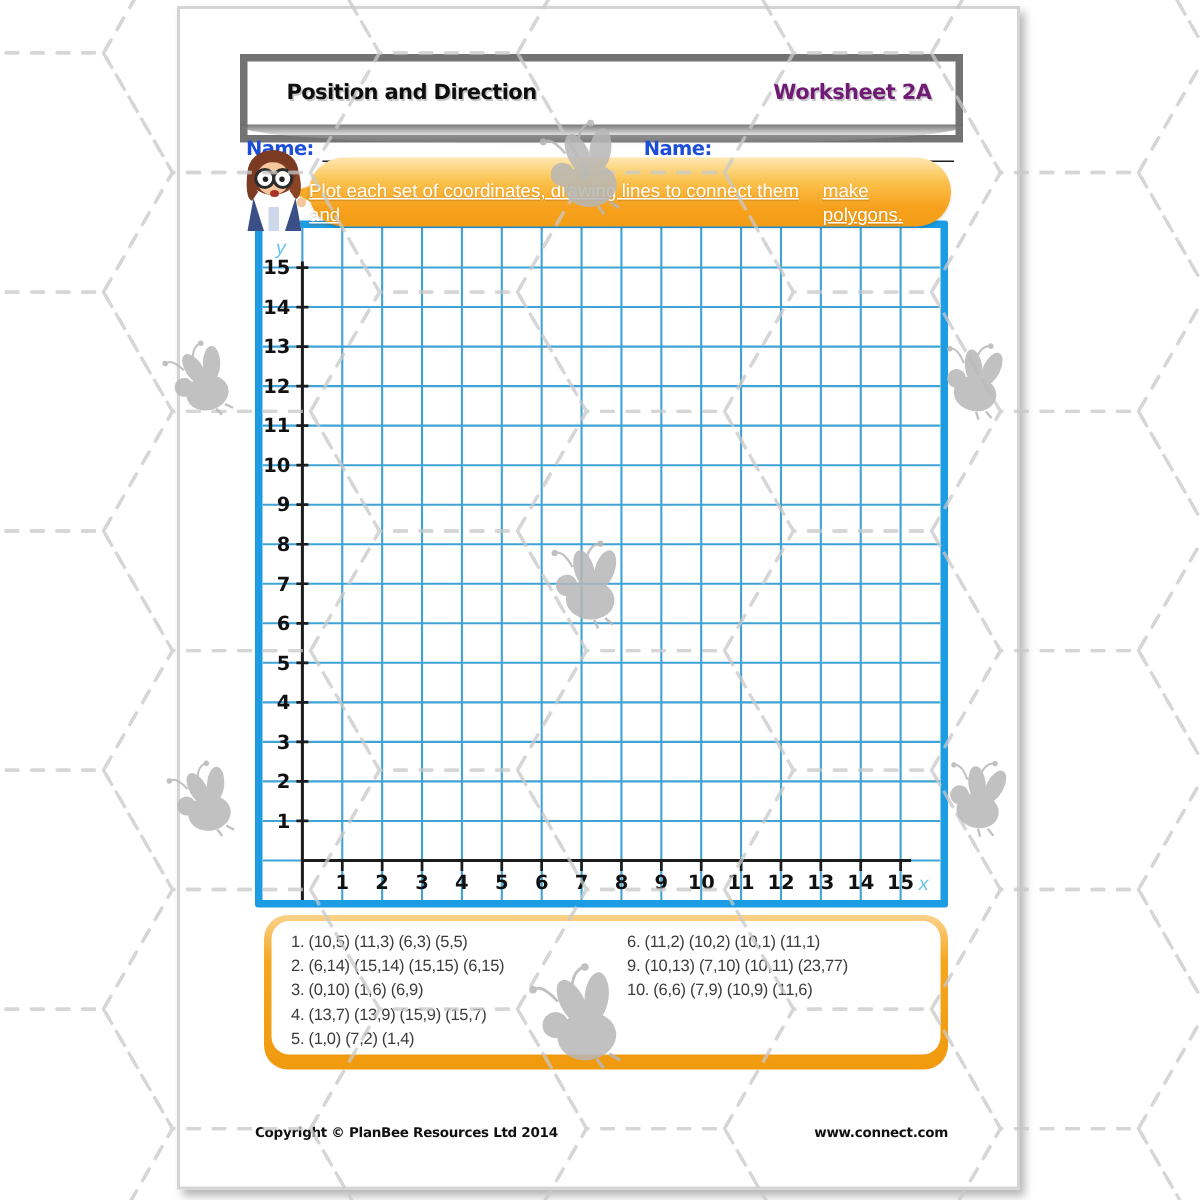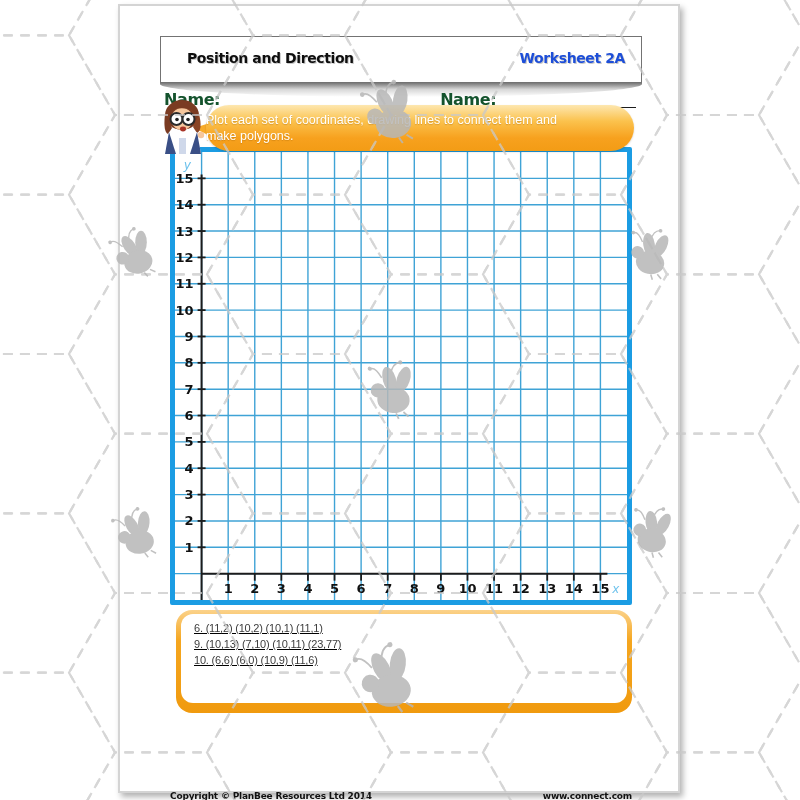--- a/index.html
+++ b/index.html
@@ -11,98 +11,98 @@
     --bubble-top:#fde7b0; --bubble-bottom:#f39c15; --box-top:#fbd28a; --box-bottom:#f09a0e;
     --bee-gray:#b7b7b7; --hex-gray:#c9c9c9;
   }
   .page {
     position:absolute; left:118px; top:4px; width:562px; height:789px;
     background:#ffffff; border:2px solid #d4d4d4;
     box-shadow:3px 4px 6px rgba(0,0,0,0.30);
   }
   
   .title-band {
-    position:absolute; left:40px; top:30px; width:482px; height:47px;
-    background:#ffffff; border:1px solid #737373;
+    position:absolute; left:40px; top:30px; width:482px; height:59px;
+    background:#ffffff; border:5px solid #737373;
   }
   .title-left {
     position:absolute; left:26px; top:13px; font-family:"DejaVu Sans", sans-serif;
     font-weight:bold; font-size:14px; letter-spacing:-0.4px; color:#0e0e0e;
     text-shadow:1px 1px 0 #c9c9c9;
   }
   .title-right {
     position:absolute; right:16px; top:13px; font-family:"DejaVu Sans", sans-serif;
-    font-weight:bold; font-size:14px; letter-spacing:-0.4px; color:#1d4ed8;
+    font-weight:bold; font-size:14px; letter-spacing:-0.4px; color:#701a75;
     text-shadow:1px 1px 0 #c9c9c9;
   }
   .curl-shadow {
     position:absolute; left:40px; top:77px; width:482px; height:14px;
     background:linear-gradient(180deg, rgba(105,105,105,0.9) 0%, rgba(175,175,175,0.5) 45%, rgba(255,255,255,0) 100%);
     border-radius:0 0 100% 100% / 0 0 26px 26px;
   }
   
   .name-row {
     position:absolute; left:44px; top:84px; width:472px; height:18px;
     display:flex; align-items:flex-end;
   }
   .field-label {
-    font-family:"DejaVu Sans", sans-serif; font-weight:bold; font-size:16px;
-    letter-spacing:-0.4px; color:#14532d; margin-right:6px; line-height:16px;
+    font-family:"DejaVu Sans", sans-serif; font-weight:bold; font-size:13px;
+    letter-spacing:-0.4px; color:#1d4ed8; margin-right:6px; line-height:16px;
   }
   .write-line { border-bottom:1.6px solid #1c1c1c; height:15px; }
   .name-line { width:204px; margin-right:10px; }
   .date-line { flex:1; }
   
   .mascot { position:absolute; left:37px; top:92px; width:52px; height:58px; z-index:6; }
   .bubble {
     position:absolute; left:86px; top:99px; width:428px; height:46px;
     border-radius:23px; z-index:5;
     background:linear-gradient(180deg, var(--bubble-top) 0%, #fbc24d 35%, #f7a11e 72%, var(--bubble-bottom) 100%);
     box-shadow:0 1px 2px rgba(0,0,0,0.18);
   }
   .bubble-tail {
     position:absolute; left:74px; top:115px; width:0; height:0; z-index:4;
     border-top:7px solid transparent; border-bottom:11px solid transparent;
     border-right:22px solid #f8ab2a;
   }
   .bubble-text {
-    position:absolute; inset:0; display:flex; flex-direction:column;
-    align-items:flex-start; justify-content:center; color:#ffffff;
-    font-size:12.5px; line-height:16px; text-shadow:0 1px 1px rgba(150,90,0,0.35);
+    position:absolute; inset:0; display:flex; 
+    align-items:flex-end; justify-content:center; color:#ffffff;
+    font-size:12.5px; line-height:16px; text-shadow:0 1px 1px rgba(150,90,0,0.35);text-decoration:underline;
   }
   
   .grid-frame {
     position:absolute; left:50px; top:141px; width:462px; height:458px;
     border:5px solid var(--grid-border); background:#ffffff; border-radius:2px;
   }
   
   .coords-outer {
     position:absolute; left:56px; top:604px; width:456px; height:103px;
     border-radius:16px; padding:4px 5px 10px 5px;
     background:linear-gradient(180deg, var(--box-top) 0%, #f5a61f 30%, var(--box-bottom) 100%);
   }
   .coords-inner {
     width:100%; height:100%; background:#ffffff; border-radius:12px;
     padding:6px 8px 4px 13px; display:flex;
   }
   .prob-col { display:flex; flex-direction:column; }
   .prob-col-left { width:224px; }
-  .prob-col-right { flex:1;text-decoration:underline; }
+  .prob-col-right { flex:1; }
   .prob-line {
     font-size:11px; letter-spacing:-0.2px; color:#3c3c3c; line-height:16.2px;
     white-space:nowrap;
   }
   
   .footer-row {
     position:absolute; left:50px; top:745px; width:462px; display:flex;
     justify-content:space-between; align-items:center;
   }
   .footer-text {
     font-family:"DejaVu Sans", sans-serif; font-weight:bold; font-size:9px;
-    letter-spacing:-0.2px; color:#111;margin-top:40px;
+    letter-spacing:-0.2px; color:#111;
   }
   
   #hex-overlay { position:absolute; left:0; top:0; z-index:30; pointer-events:none; opacity:0.75; }
   .bee { position:absolute; z-index:40; pointer-events:none; opacity:0.85; }
   .hidden-defs { position:absolute; width:0; height:0; overflow:hidden; }
 </style>
 </head>
 <body style="--grid-border: #1b9ce3; --grid-line: #3fa3d6; --axis-black: #1c1c1c; --axis-blue: #6ec2ec; --bubble-top: #fde7b0; --bubble-bottom: #f39c15; --box-top: #fbd28a; --box-bottom: #f09a0e; --hex-gray: #c9c9c9;">
 
 <svg class="hidden-defs" aria-hidden="true">
@@ -259,24 +259,31 @@
         <text x="398.8235294117647" y="440.6470588235294" text-anchor="middle" fill="#111" font-size="13" font-weight="bold" font-family="DejaVu Sans, sans-serif">14</text>
         <line x1="425.4117647058824" y1="421.6470588235294" x2="425.4117647058824" y2="428.6470588235294" stroke="#1c1c1c" stroke-width="1.8"></line>
         <text x="425.4117647058824" y="440.6470588235294" text-anchor="middle" fill="#111" font-size="13" font-weight="bold" font-family="DejaVu Sans, sans-serif">15</text>
         <text x="9" y="17" fill="#6ec2ec" font-size="13" font-style="italic" font-family="Liberation Sans, sans-serif">y</text>
         <text x="444" y="441" text-anchor="end" fill="#6ec2ec" font-size="13" font-style="italic" font-family="Liberation Sans, sans-serif">x</text>
       </svg>
   </div>
 
   <div class="coords-outer">
     <div class="coords-inner">
+      <div class="prob-col prob-col-left" id="prob-left">
+          <div class="prob-line">1. (10,5) (11,3) (6,3) (5,5)</div>
+          <div class="prob-line">2. (6,14) (15,14) (15,15) (6,15)</div>
+          <div class="prob-line">3. (0,10) (1,6) (6,9)</div>
+          <div class="prob-line">4. (13,7) (13,9) (15,9) (15,7)</div>
+          <div class="prob-line">5. (1,0) (7,2) (1,4)</div>
+        </div>
       <div class="prob-col prob-col-right" id="prob-right">
           <div class="prob-line">6. (11,2) (10,2) (10,1) (11,1)</div>
           <div class="prob-line">9. (10,13) (7,10) (10,11) (23,77)</div>
-          <div class="prob-line">10. (6,6) (6,0) (10,9) (11,6)</div>
+          <div class="prob-line">10. (6,6) (7,9) (10,9) (11,6)</div>
         </div>
     </div>
   </div>
 
   <div class="footer-row">
     <span class="footer-text">Copyright © PlanBee Resources Ltd 2014</span>
     <span class="footer-text">www.connect.com</span>
   </div>
 </div>
 

